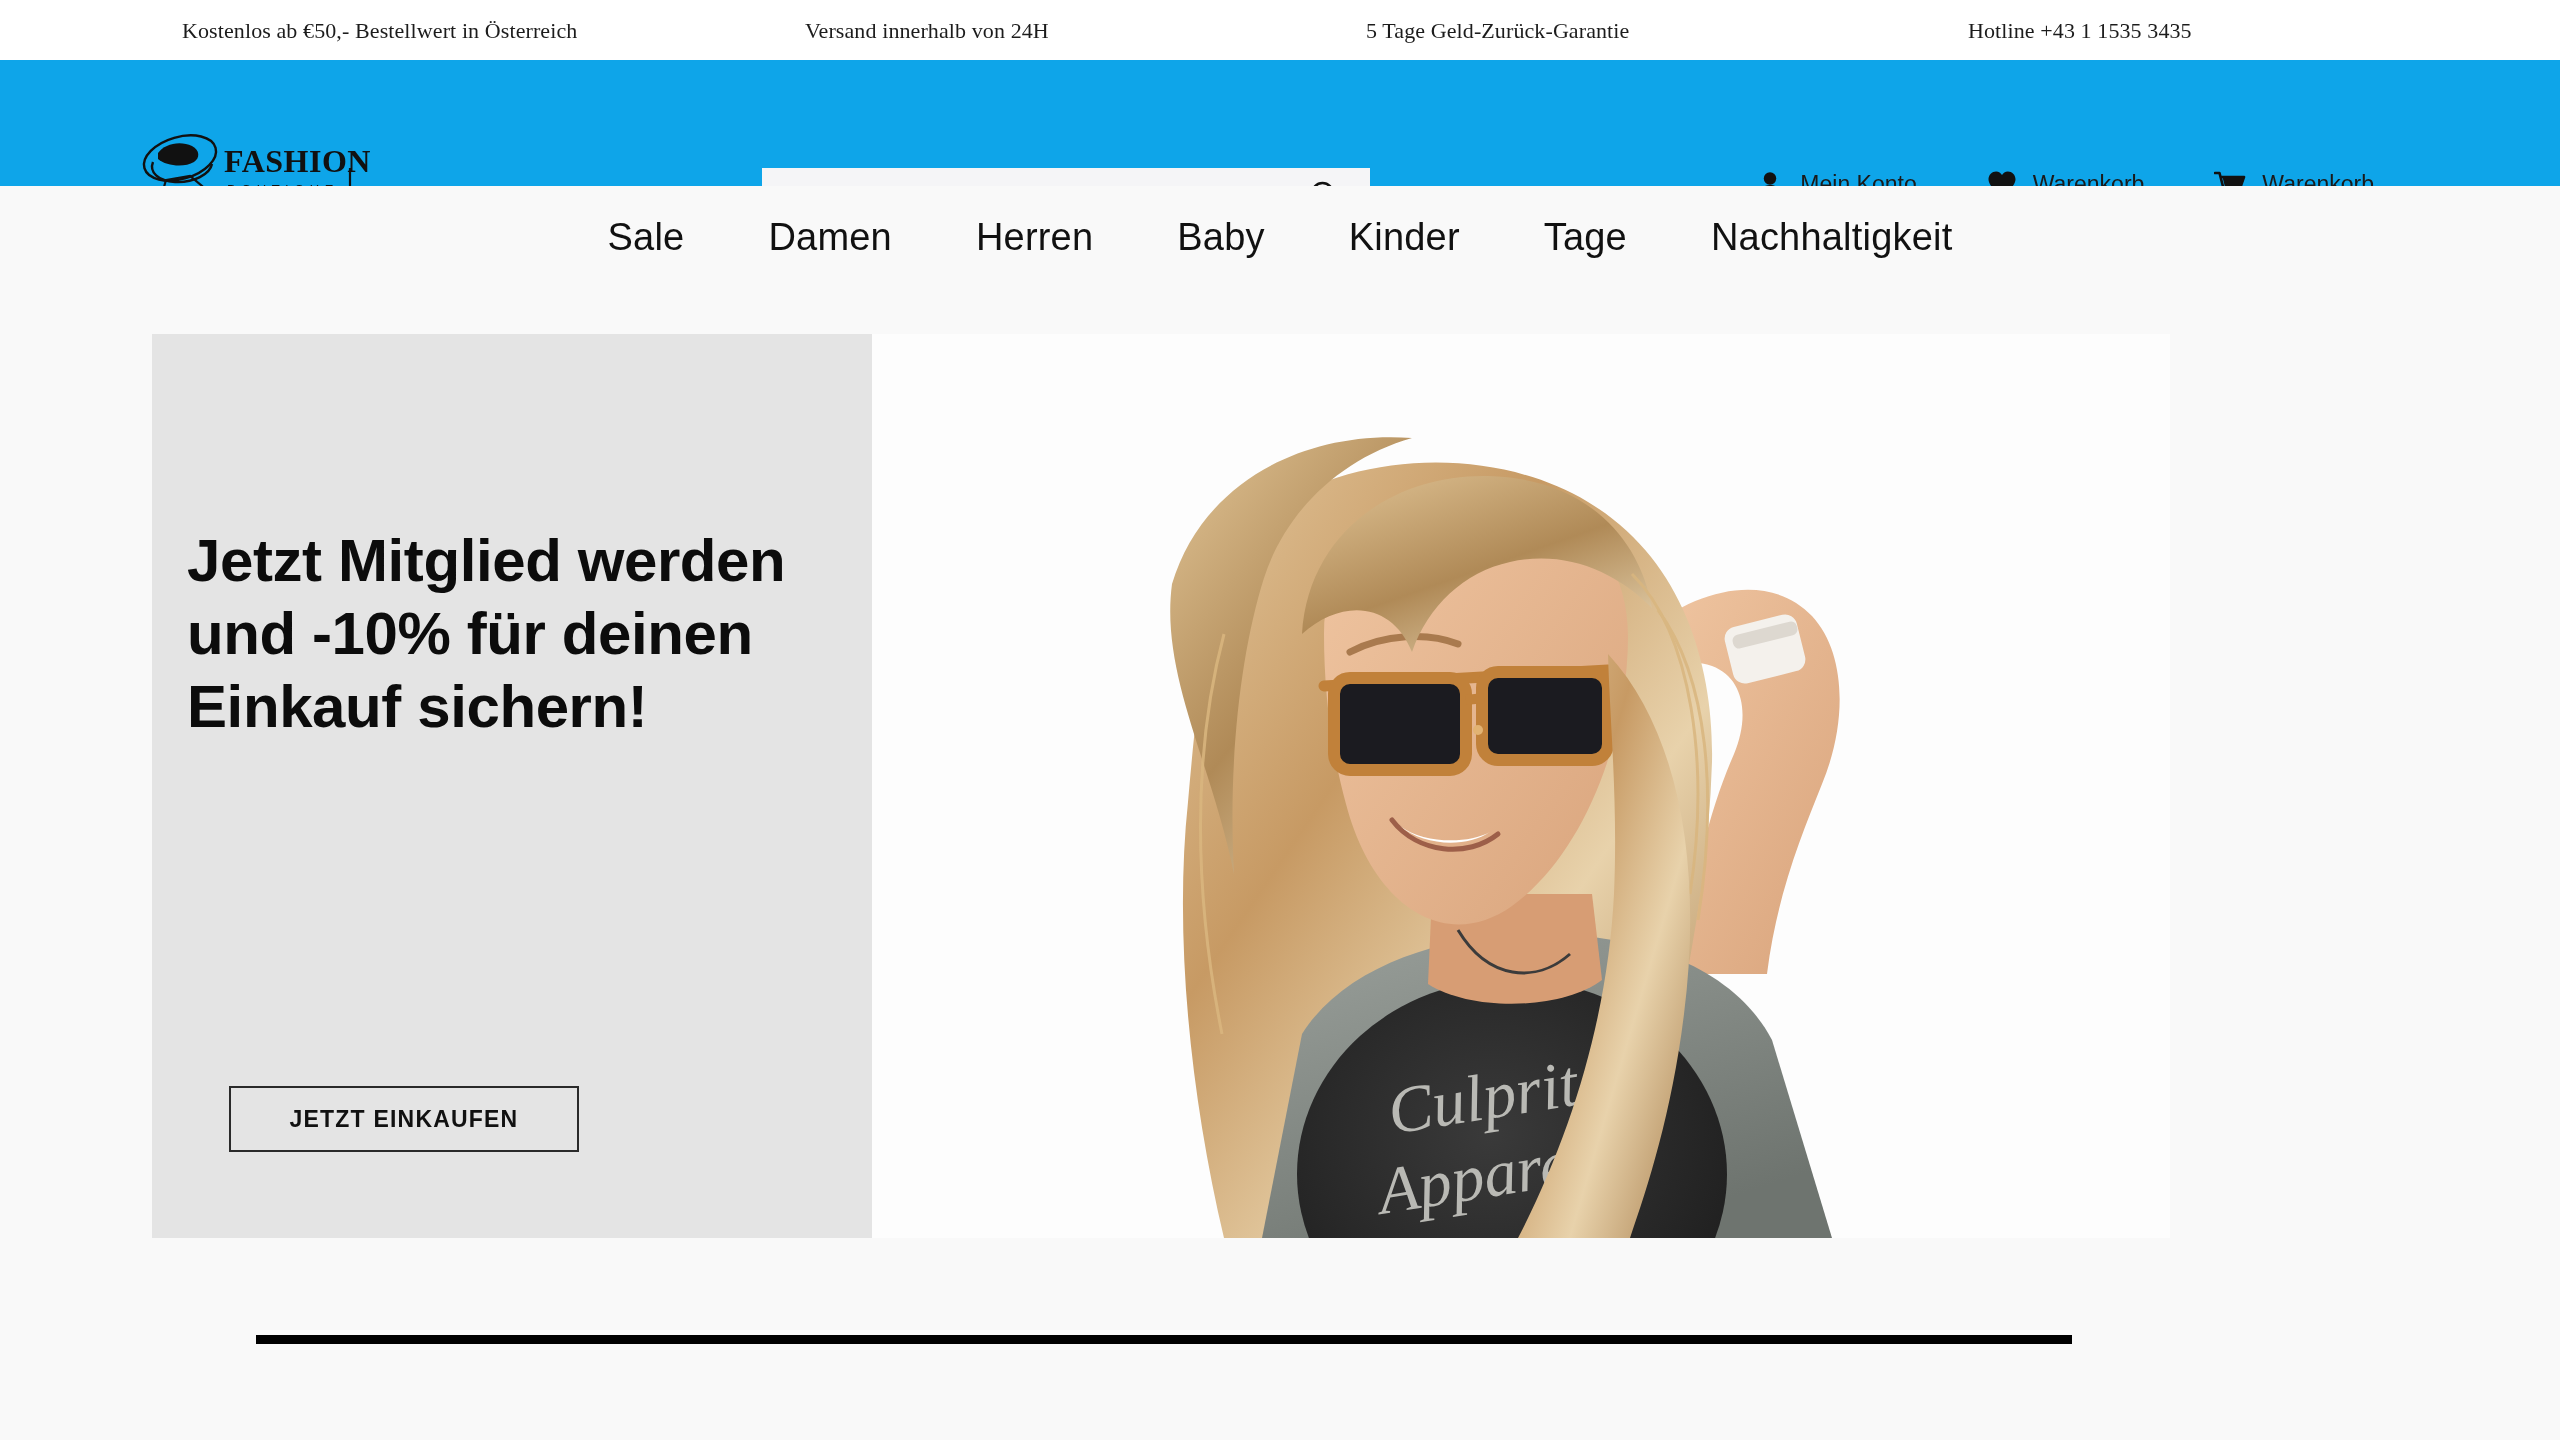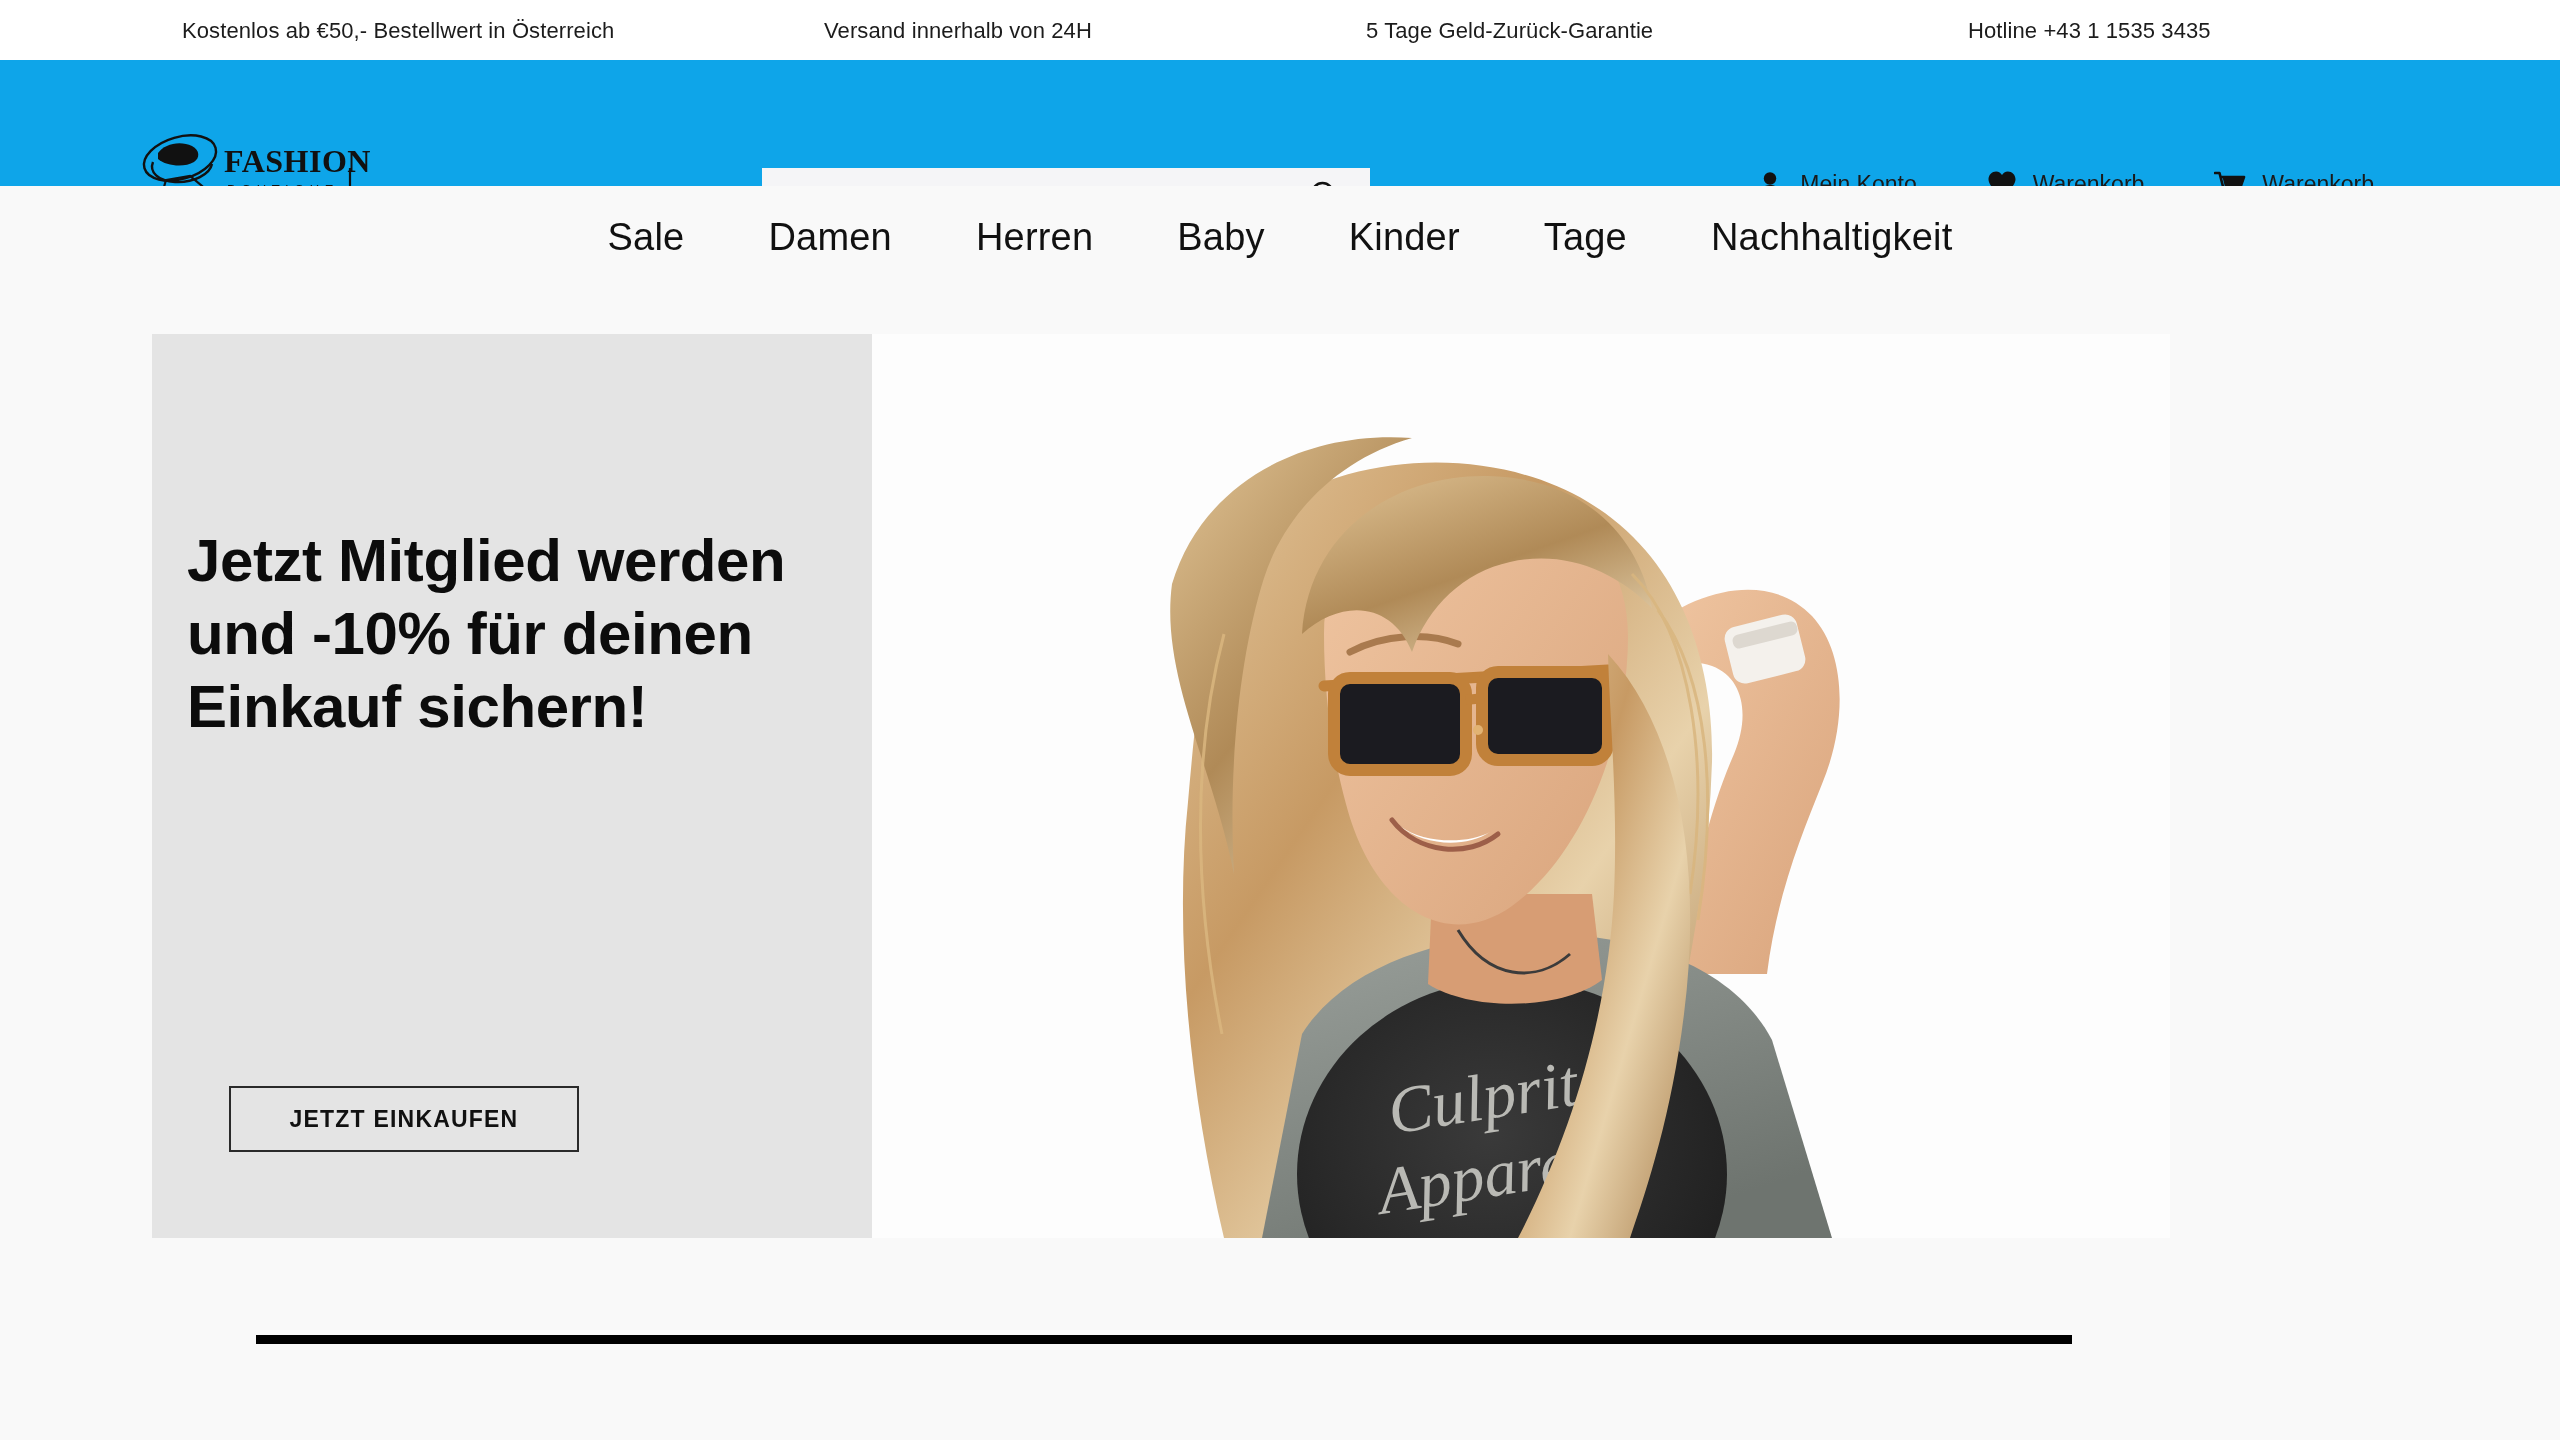--- a/index.html
+++ b/index.html
@@ -13,23 +13,24 @@
   
   .topbar {
     height:60px; background:#ffffff;
     display:flex; align-items:center;
     padding:0 196px 0 182px;
     position:relative;
   }
   .topbar-item {
     font-size:22px; color:#1c1c1c; white-space:nowrap;
     letter-spacing:.1px;
+    font-family:Liberation Serif, serif;
   }
   .tb1 { position:absolute; left:182px; top:18px; }
-  .tb2 { position:absolute; left:824px; top:18px;text-align:right; }
+  .tb2 { position:absolute; left:805px; top:18px;text-align:right; }
   .tb3 { position:absolute; left:1366px; top:18px; }
   .tb4 { position:absolute; left:1968px; top:18px; }
 
   
   .header {
     height:126px; background:#0ea5e9;
     position:relative;
   }
 
   

